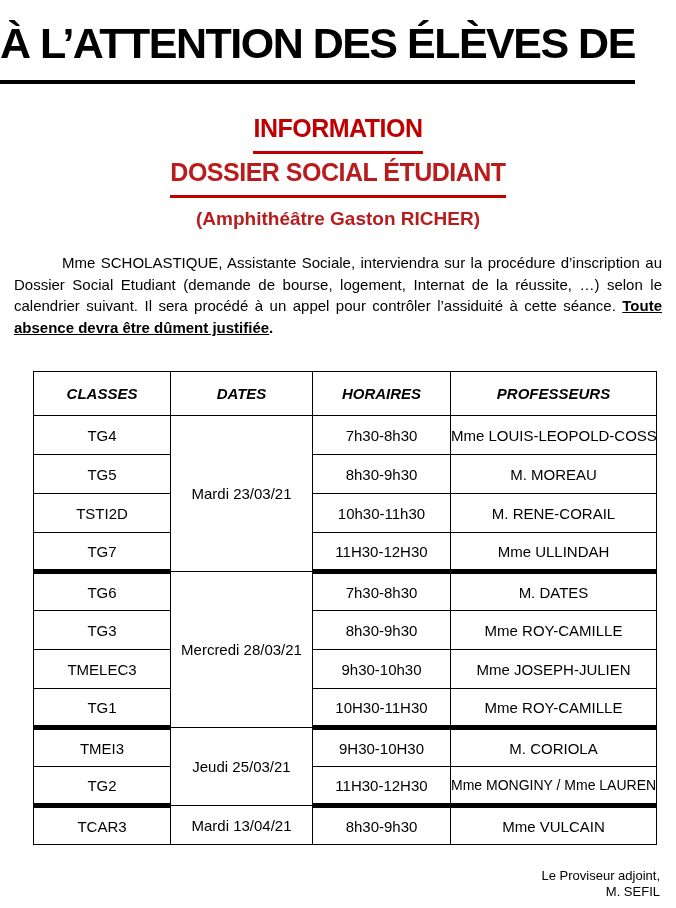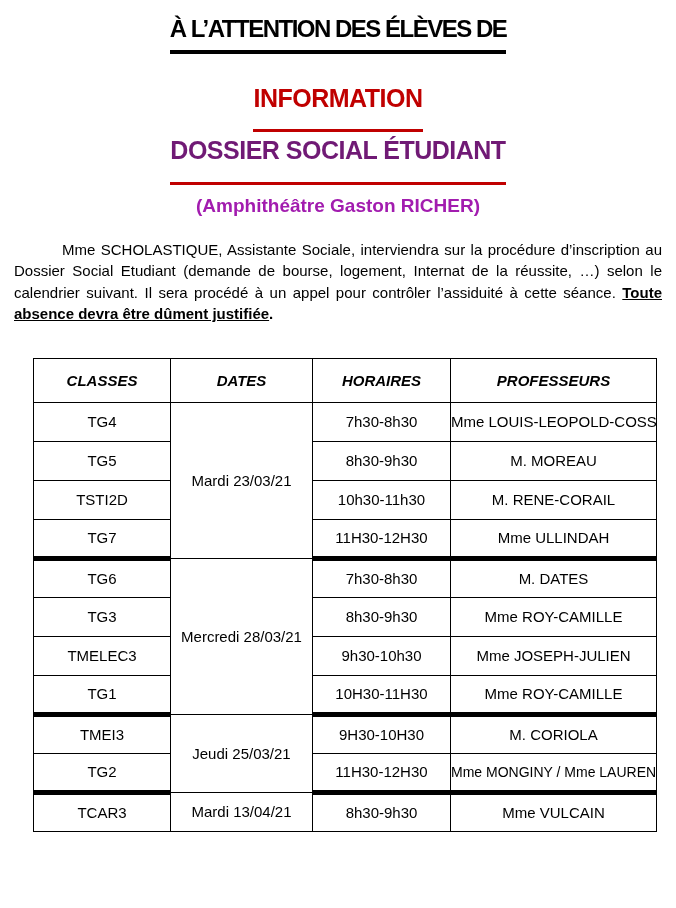--- a/index.html
+++ b/index.html
@@ -8,43 +8,43 @@
     width: 676px; height: 908px;
     overflow: hidden;
     font-family: "Liberation Sans", sans-serif;
     color: #000;
     position: relative;
   }
   .page { width: 676px; height: 908px; padding-top: 10px; }
 
   
   .main-title {
-    text-align: center;
-    font-weight: bold;
-    font-size: 24px;
+    text-align: left;
+    font-weight: bold;
+    font-size: 43px;
     letter-spacing: -1.5px;
     line-height: 1.55;
     color: #000;
   }
   .main-title .u-line {
     display: inline-block;
     border-bottom: 4px solid #000;
     padding-bottom: 3px;
   }
   .main-title .line2-wrap { display: block; margin-top: 6px; }
 
   
   .subtitle-block { text-align: center; margin-top: 26px; line-height: 1.45; }
   .subtitle-block .red-line {
     display: inline-block;
     font-weight: bold;
     font-size: 25px;
     letter-spacing: -0.5px;
     border-bottom: 3px solid;
-    padding-bottom: 13px;
+    padding-bottom: 5px;
   }
   .venue-line {
     text-align: center;
     font-weight: bold;
     font-size: 19px;
     margin-top: 10px;
   }
 
   
   .intro {
@@ -104,24 +104,24 @@
 <body>
 
 <div class="page">
 
   <h1 class="main-title">
     <span class="u-line">À L’ATTENTION DES ÉLÈVES DE</span>
   </h1>
 
   <div class="subtitle-block">
     <span class="red-line" style="color:#C00000; border-color:#C00000;">INFORMATION</span><br>
-    <span class="red-line" style="color:#701a75; border-color:#C00000;">DOSSIER SOCIAL ÉTUDIANT</span>
+    <span class="red-line" style="color:#b91c1c; border-color:#C00000;">DOSSIER SOCIAL ÉTUDIANT</span>
   </div>
 
-  <div class="venue-line" style="color:#a21caf;">(Amphithéâtre Gaston RICHER)</div>
+  <div class="venue-line" style="color:#b91c1c;">(Amphithéâtre Gaston RICHER)</div>
 
   <p class="intro"><span class="indent"></span><span>Mme SCHOLASTIQUE, Assistante Sociale, interviendra sur la procédure d’inscription au Dossier Social Etudiant (demande de bourse, logement, Internat de la réussite, …) selon le calendrier suivant. Il sera procédé à un appel pour contrôler l’assiduité à cette séance. </span><span class="emph">Toute absence devra être dûment justifiée</span><span class="emph-period">.</span></p>
 
   <table class="schedule">
     <colgroup>
         <col class="c1">
         <col class="c2">
         <col class="c3">
         <col class="c4">
       </colgroup>
@@ -192,14 +192,18 @@
 
       <tr>
         <td class="class-cell">TCAR3</td>
         <td class="date-cell">Mardi 13/04/21</td>
         <td class="time-cell">8h30-9h30</td>
         <td class="prof-cell">Mme VULCAIN</td>
       </tr>
     </tbody>
   </table>
 
+  <div class="footer">
+    <div>Le Proviseur adjoint,</div>
+    <div>M. SEFIL</div>
+  </div>
 
 </div>
 
 </body></html>

